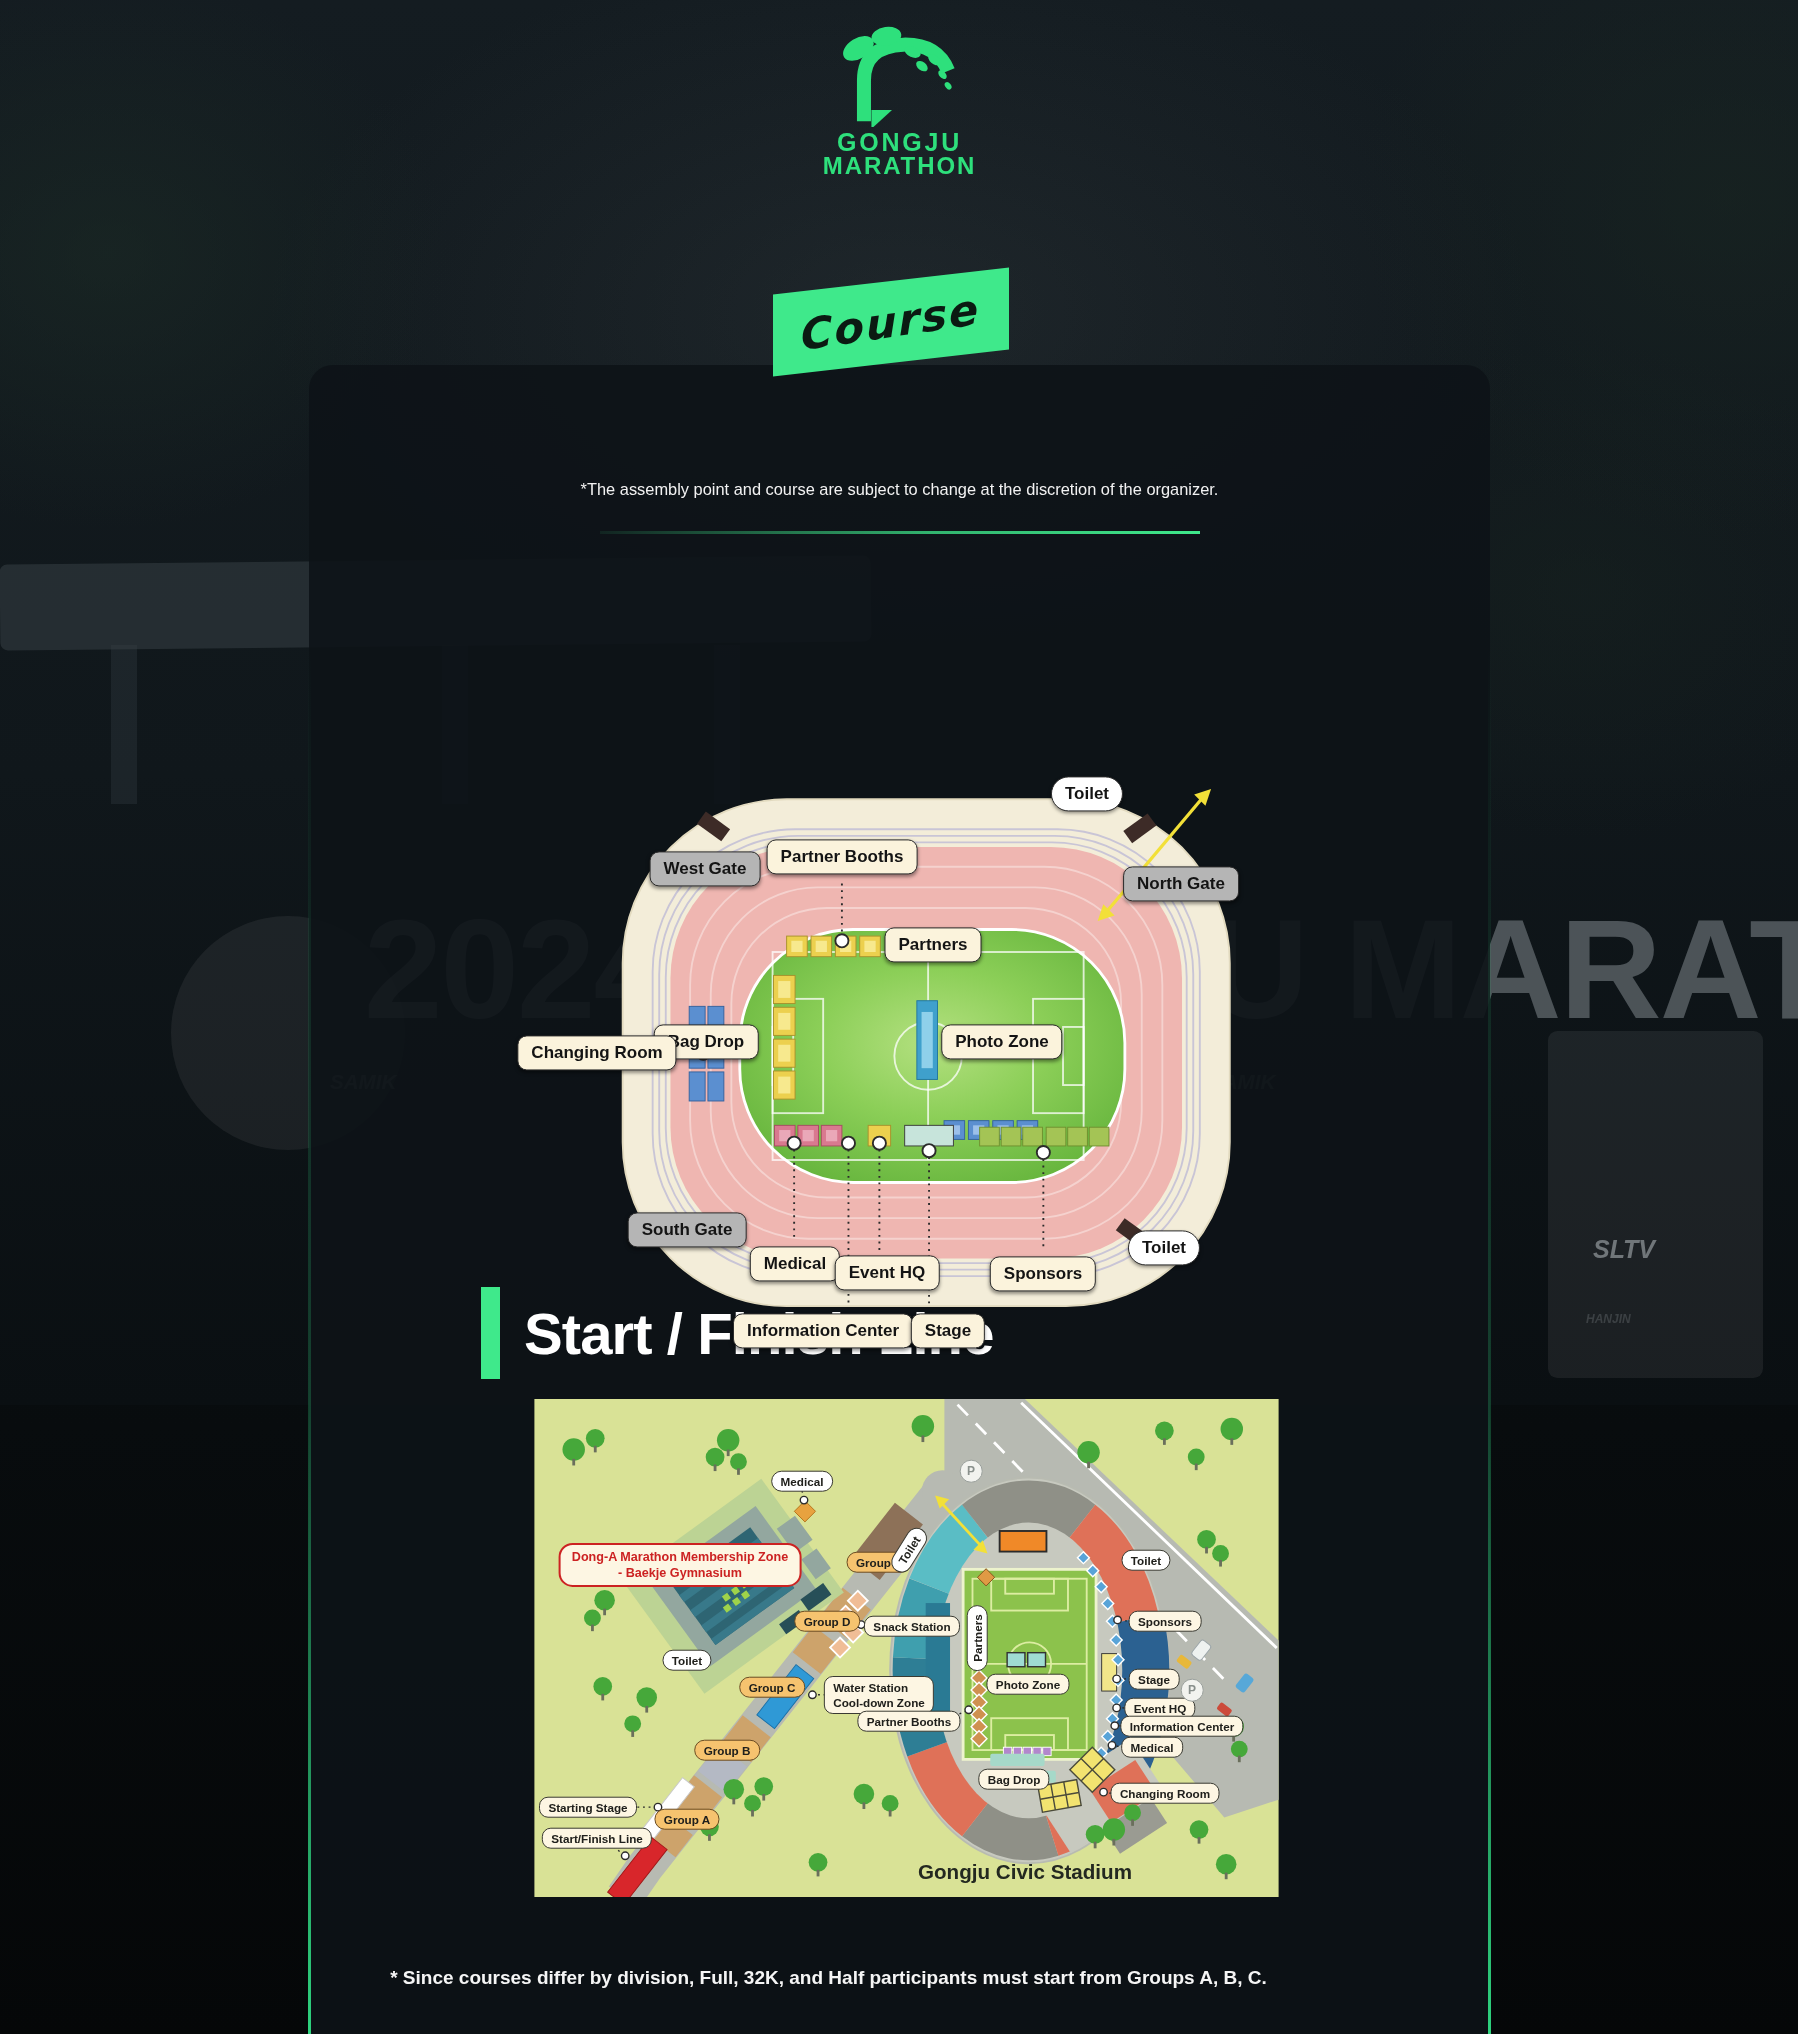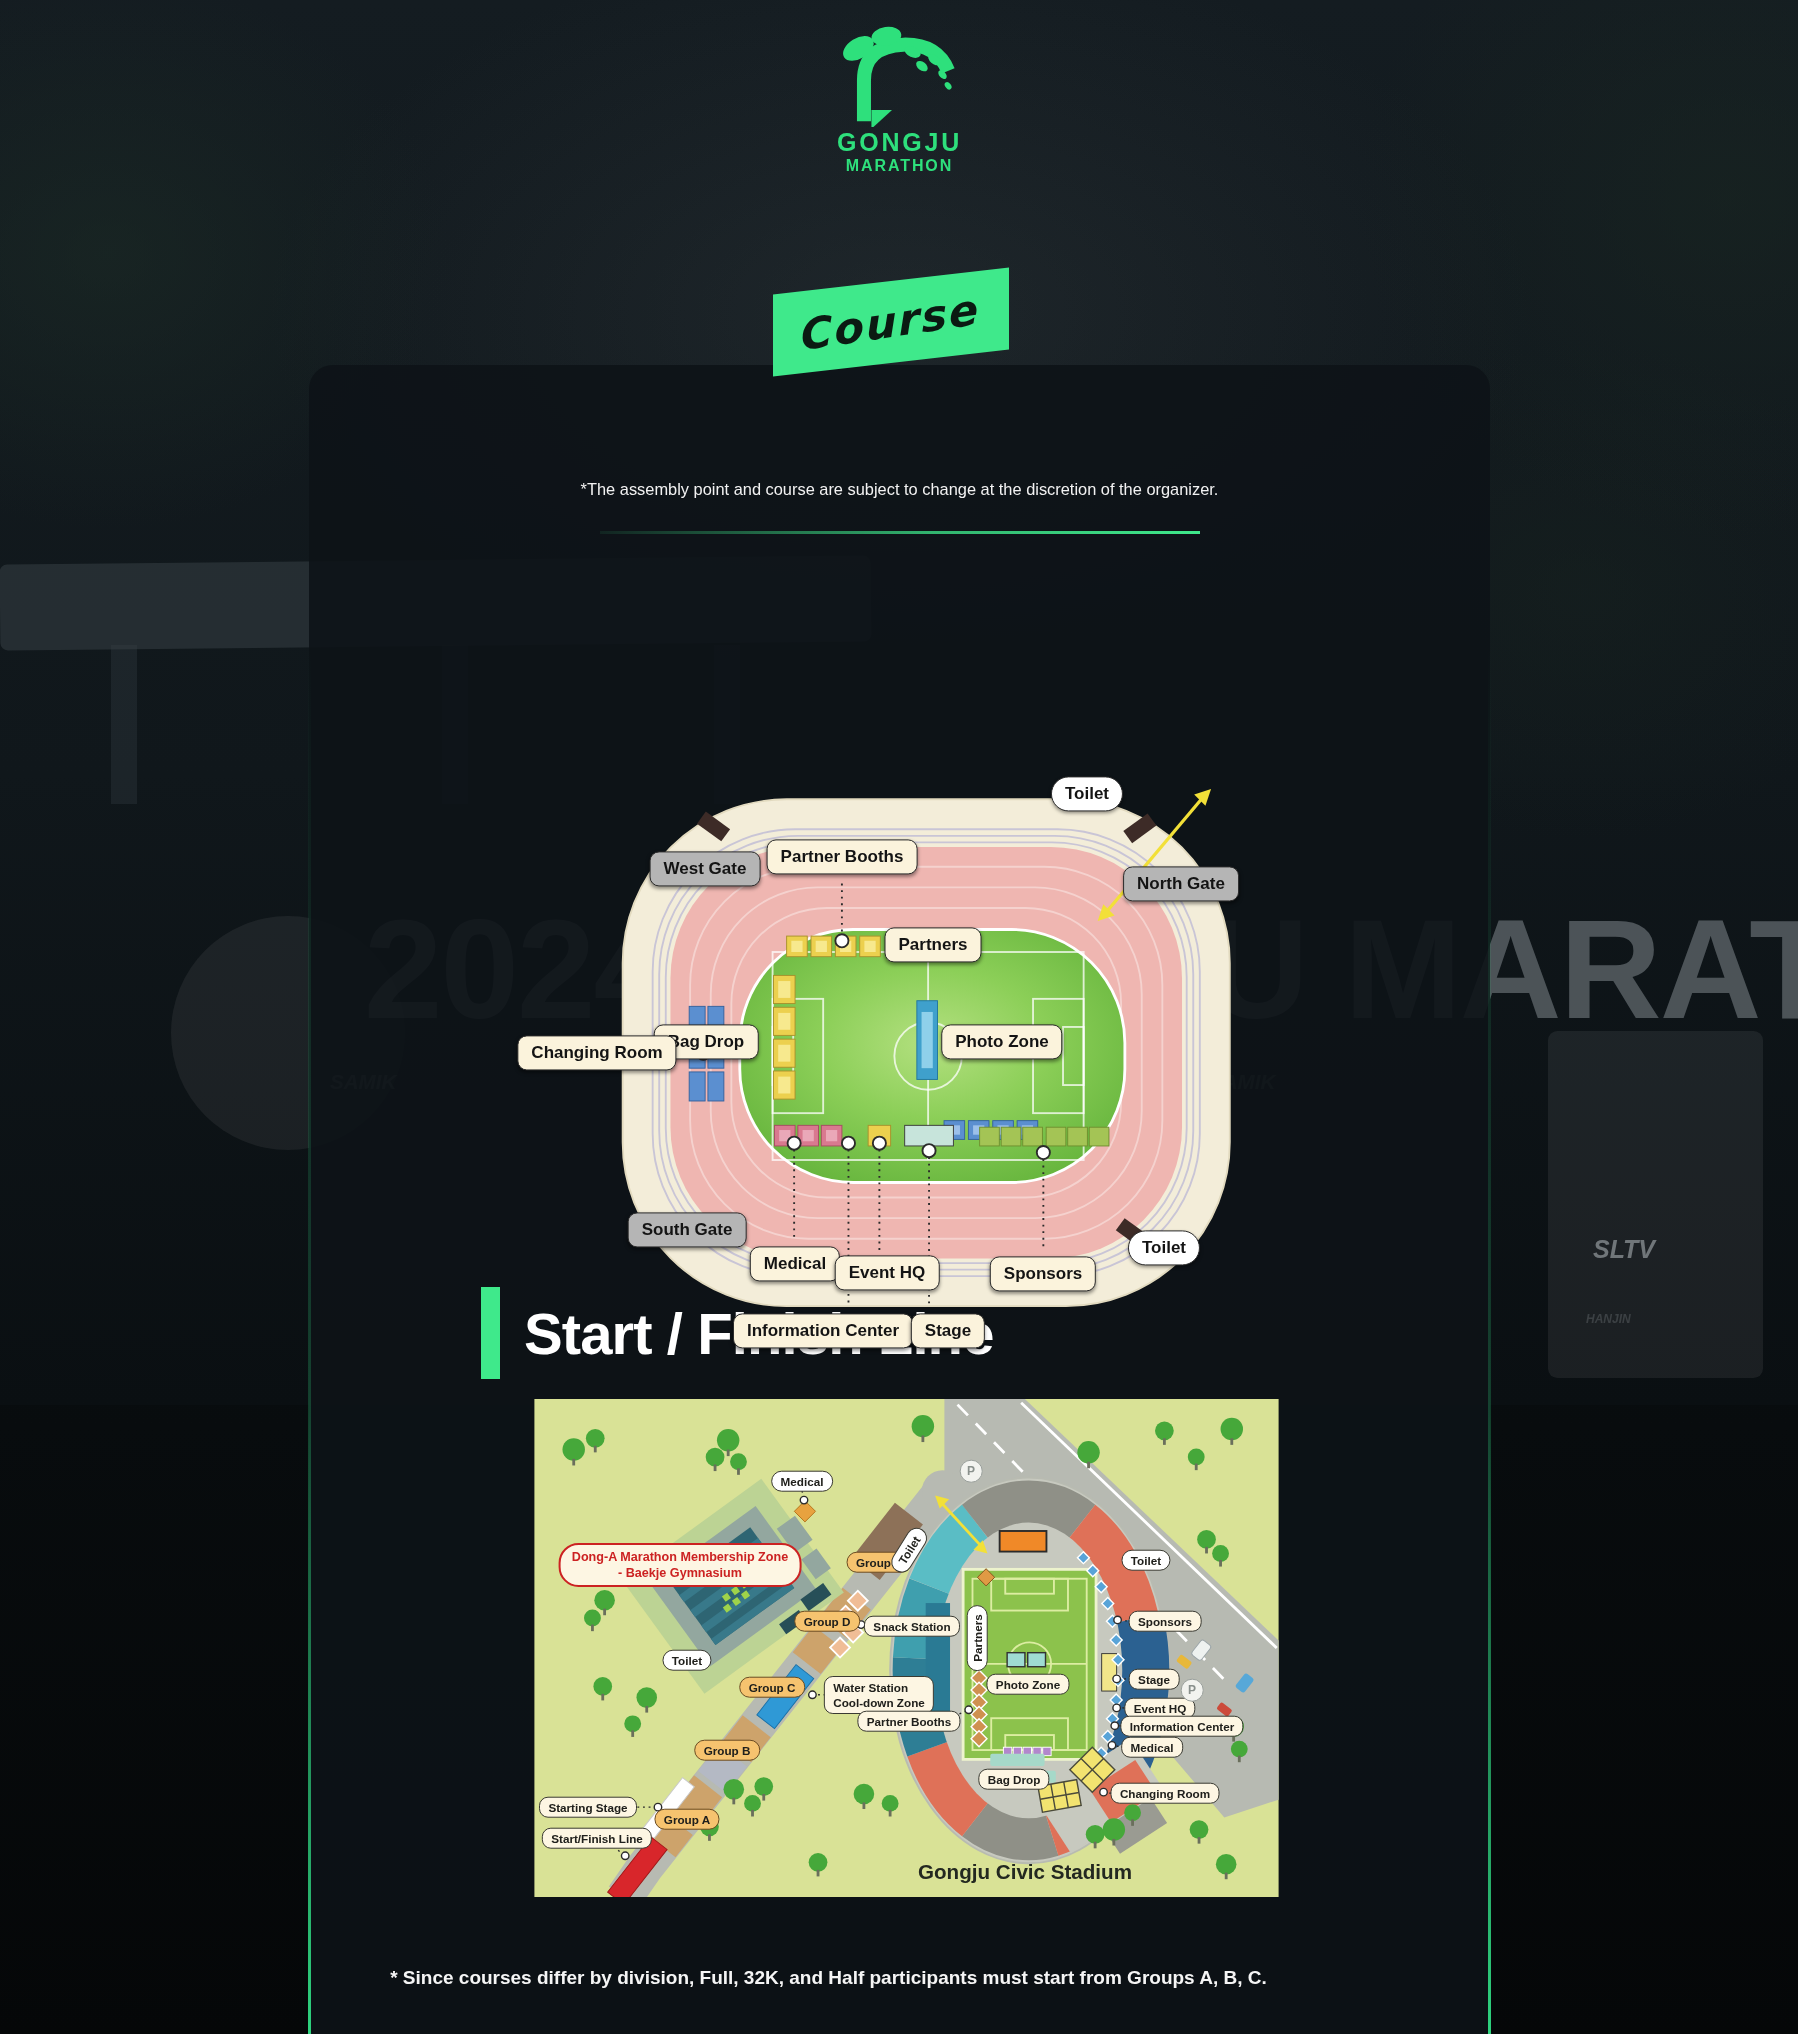--- a/index.html
+++ b/index.html
@@ -20,21 +20,21 @@
   .bg-watermark{position:absolute;left:364px;top:888px;font-size:141px;font-weight:900;letter-spacing:-1.9px;
     color:rgba(195,205,210,.34);white-space:nowrap;}
   .bg-sign-txt{position:absolute;font-weight:900;font-style:italic;color:rgba(205,212,216,.22);}
   
   .panel{position:absolute;left:309px;top:365px;width:1181px;height:1670px;background:rgba(13,19,23,.90);
          border-radius:24px 24px 0 0;}
   .edge-line{position:absolute;width:2.8px;top:646px;height:1389px;background:linear-gradient(180deg,rgba(46,210,126,0) 0%,rgba(46,210,126,.25) 55%,#2ed27e 100%);}
   
   .logo{position:absolute;left:806px;top:24px;width:187px;height:159px;text-align:center;}
   .logo-name{color:#2ee07c;font-weight:900;letter-spacing:2.8px;font-size:25px;line-height:25px;}
-  .logo-name2{color:#2ee07c;font-weight:900;letter-spacing:1.9px;font-size:16px;line-height:22.5px;}
+  .logo-name2{color:#2ee07c;font-weight:900;letter-spacing:1.9px;font-size:24px;line-height:22.5px;}
   
   .course-tag{position:absolute;left:773px;top:281px;width:236px;height:82px;background:#3fe98b;
      transform:skewY(-6.5deg);display:flex;align-items:center;justify-content:center;}
   .course-tag span{font-size:43px;font-weight:bold;font-style:italic;color:#0b1a12;transform:rotate(-2deg);
      font-family:"DejaVu Sans",sans-serif;letter-spacing:1.9px;}
   .disclaimer{position:absolute;left:0;top:480px;width:1799px;text-align:center;color:#f2f2f2;font-size:16.4px;font-weight:500;}
   .divider{position:absolute;left:600px;top:531px;width:600px;height:2.8px;
      background:linear-gradient(90deg,rgba(62,233,139,.08),rgba(62,233,139,.75) 55%,#3fe98b);}
   
   .sec-h{position:absolute;display:flex;align-items:center;}
@@ -47,21 +47,21 @@
   
   .albl{position:absolute;transform:translate(-50%,-50%);background:#fbf3dc;border:1.9px solid #2b2b2b;border-radius:9.4px;
     padding:6.6px 13px;font-size:17px;font-weight:bold;color:#141414;white-space:nowrap;box-shadow:0 1.9px 3.7px rgba(0,0,0,.4);z-index:3;}
   .albl.gray{background:#b5b5b5;}
   .albl.white{background:#ffffff;border-radius:18px;}
   
   .mlbl{position:absolute;transform:translate(-50%,-50%);background:#fdf6e3;border:1.9px solid #3a3a32;border-radius:9px;
     padding:2.8px 8.4px;font-size:11.7px;font-weight:bold;color:#20201c;white-space:nowrap;z-index:3;}
   .mlbl.white{background:#ffffff;border-radius:11.2px;}
   .mlbl.orange{background:#f6c36f;border-color:#6b4c22;border-radius:10.3px;}
-  .mlbl.red{border:2.3px solid #cc2222;color:#cc2222;text-align:center;line-height:1.3;font-size:12.6px;border-radius:20px;padding:3.7px 11.2px;}
+  .mlbl.red{border:2.3px solid #cc2222;color:#cc2222;text-align:center;line-height:1.3;font-size:12.6px;border-radius:14px;padding:3.7px 11.2px;}
   .mlbl.two{text-align:left;line-height:1.3;}
   .mlbl.rot58{transform:translate(-50%,-50%) rotate(-58deg);}
   .mlbl.rot90{transform:translate(-50%,-50%) rotate(-90deg);}
   .stadium-name{position:absolute;transform:translate(-50%,-50%);font-size:20.6px;font-weight:800;color:#232820;white-space:nowrap;z-index:3;}
   .parkicon{position:absolute;transform:translate(-50%,-50%);width:20.6px;height:20.6px;border-radius:50%;background:#f2f3ef;
     border:1.9px solid #9aa09c;color:#8a918d;font-size:12px;font-weight:bold;display:flex;align-items:center;justify-content:center;z-index:3;}
   
   .footnote{position:absolute;left:0;top:1963px;width:1657px;text-align:center;color:#f5f5f5;font-size:19px;font-weight:bold;line-height:29px;}
 </style>
 </head>

